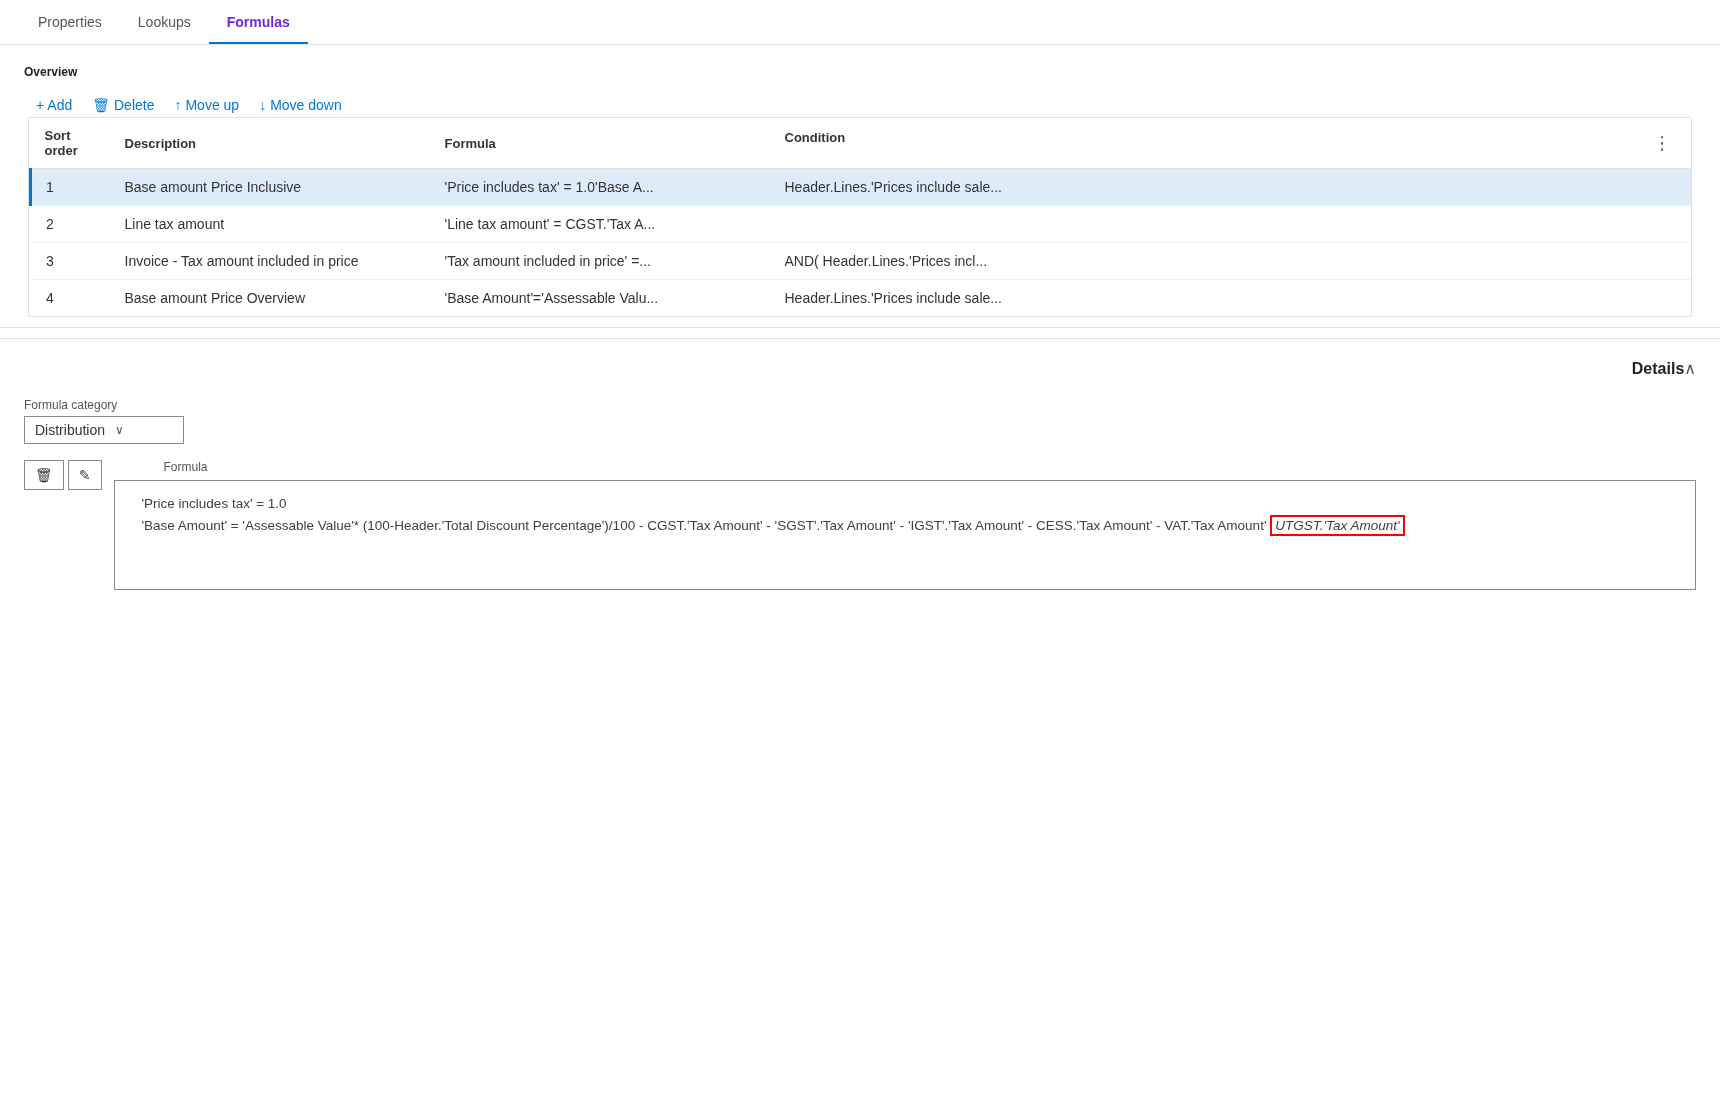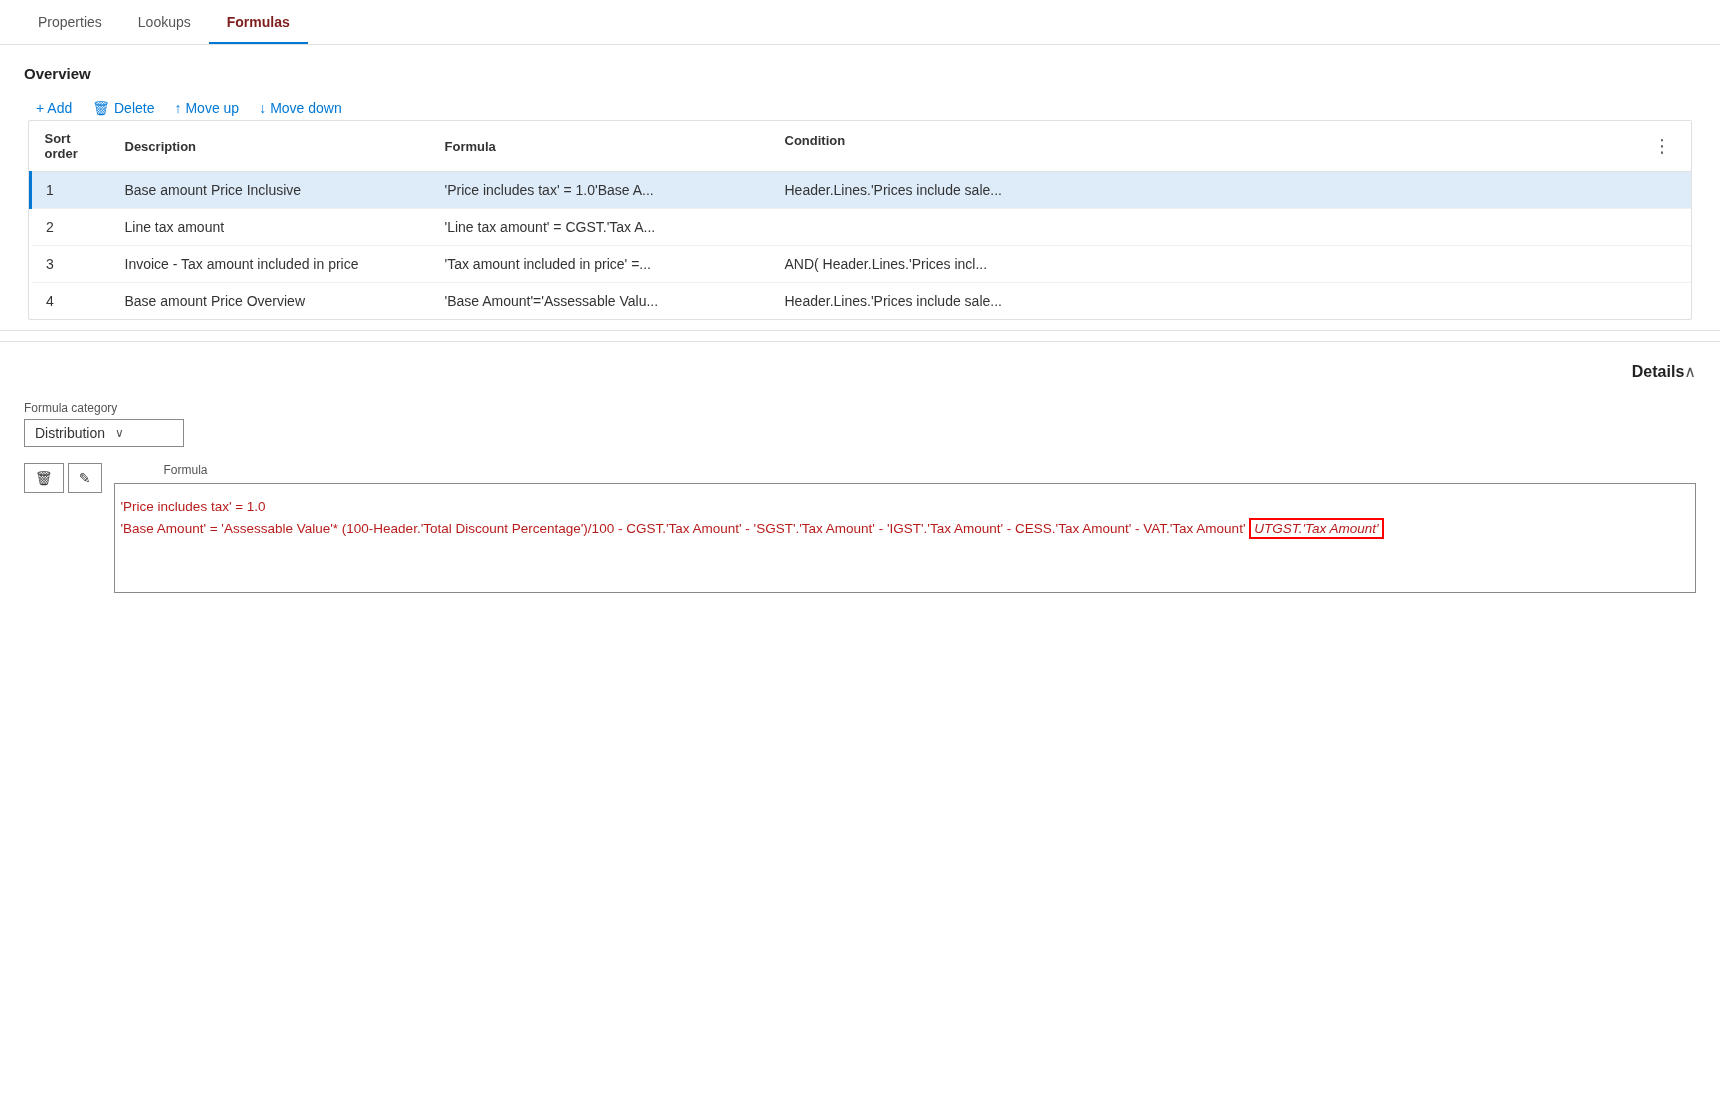--- a/index.html
+++ b/index.html
@@ -24,42 +24,42 @@
       align-items: center;
     }
     .tab-item {
       padding: 14px 18px;
       cursor: pointer;
       color: #0078d4;
       font-size: 14px;
       position: relative;
     }
     .tab-item.active {
-      color: #7f1d1d;
+      color: #6d28d9;
       font-weight: 600;
     }
     .tab-item.active::after {
       content: '';
       position: absolute;
       bottom: 0;
       left: 0;
       right: 0;
       height: 2px;
       background: #0078d4;
     }
     .tab-item:not(.active) {
       color: #555;
     }
     
     .section {
       padding: 20px 24px 10px 24px;
       background: #fff;
     }
     .section-title {
-      font-size: 15px;
+      font-size: 12px;
       font-weight: 600;
       color: #222;
       margin-bottom: 14px;
     }
     
     .toolbar {
       display: flex;
       align-items: center;
       gap: 4px;
       margin-bottom: 0;
@@ -198,23 +198,23 @@
     }
     .formula-row {
       display: flex;
       align-items: flex-start;
       gap: 12px;
     }
     
     .formula-box {
       border: 1px solid #8a8a8a;
       background: #fff;
-      padding: 12px 6px;
+      padding: 12px 27px;
       font-size: 13.5px;
-      color: #b91c1c;
+      color: #404040;
       line-height: 1.6;
       flex: 1;
       min-height: 110px;
       font-family: 'Segoe UI', sans-serif;
     }
     .formula-text .highlighted {
       border: 2px solid red;
       padding: 1px 2px;
       font-style: italic;
     }

